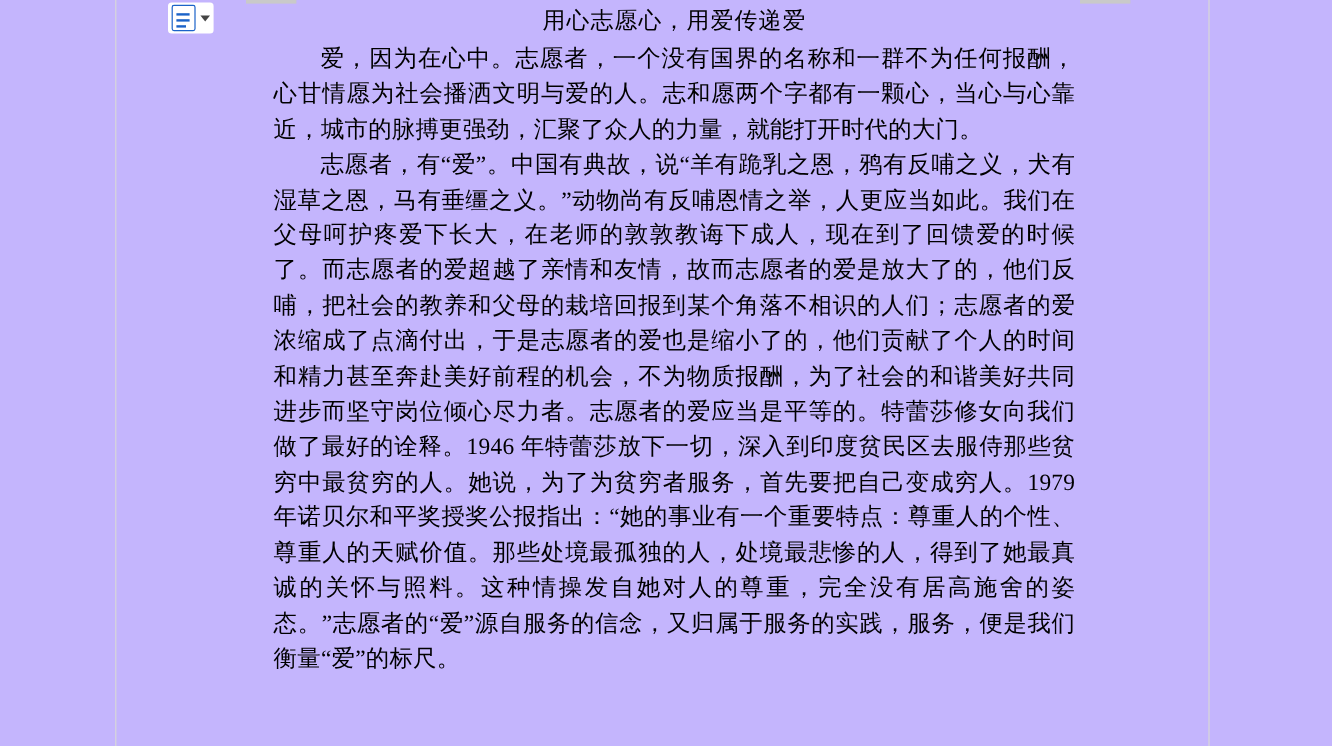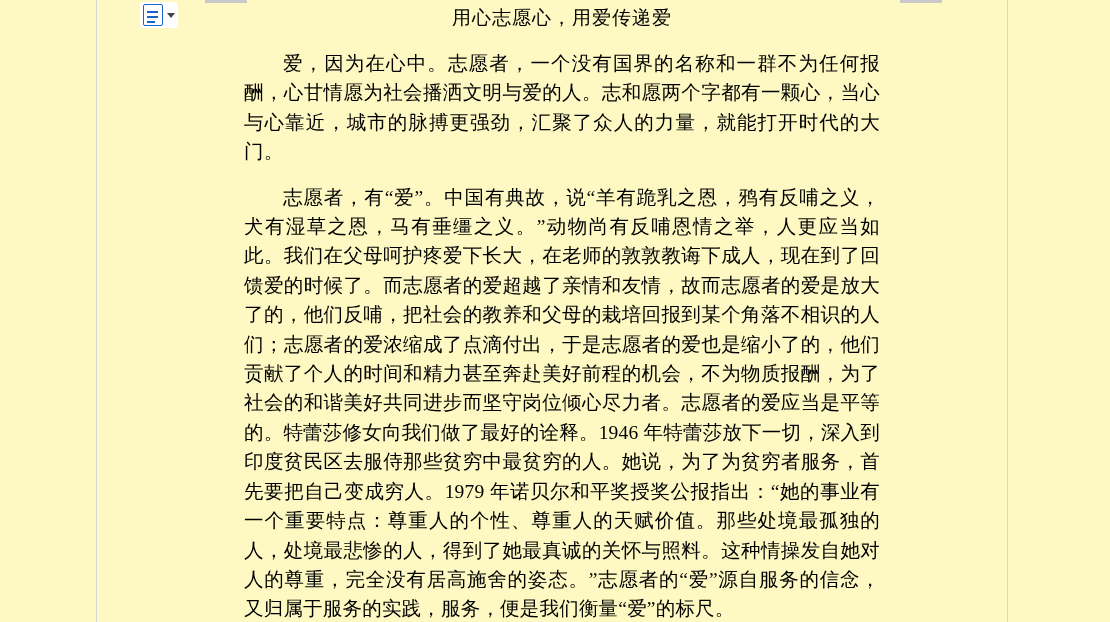--- a/index.html
+++ b/index.html
@@ -11,21 +11,21 @@
     overflow: hidden;
   }
   body {
     font-family: "Liberation Serif", "DejaVu Serif", serif;
   }
 
   #page-wrap {
     position: relative;
     width: 1110px;
     height: 622px;
-    background: #fef9c3;
+    background: #c4b5fd;
   }
 
   
   .gutter-line {
     position: absolute;
     top: 0;
     bottom: 0;
     width: 1px;
     background: #d8d8d8;
   }
@@ -109,21 +109,21 @@
     font-weight: 400;
   }
 
   .para {
     font-size: 19.5px;
     line-height: 29.4px;
     color: #000000;
     text-align: justify;
     text-justify: inter-ideograph;
     text-indent: 2em;
-    margin: 16px;
+    margin: 0;
     letter-spacing: 0.2px;
   }
 </style>
 </head>
 <body>
 
 <div id="page-wrap">
 
   <div class="gutter-line left"></div>
   <div class="gutter-line right"></div>

